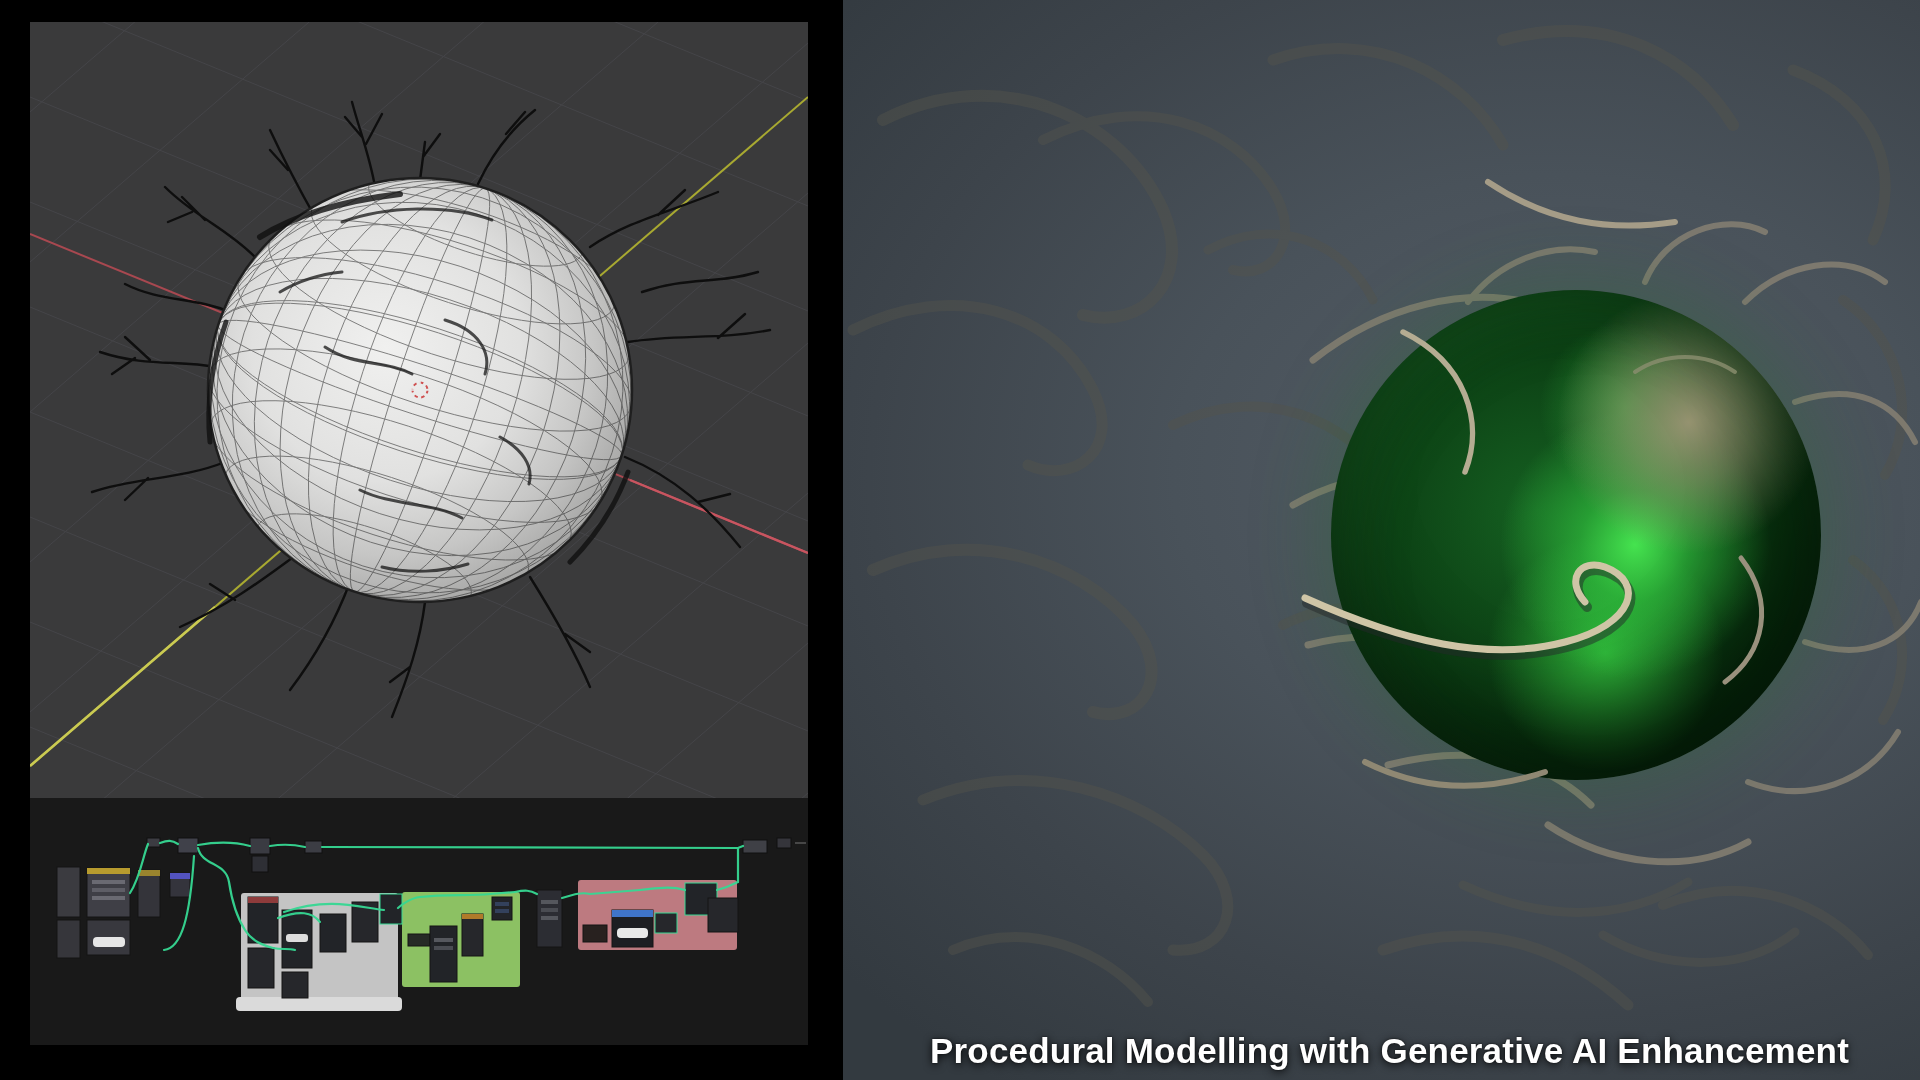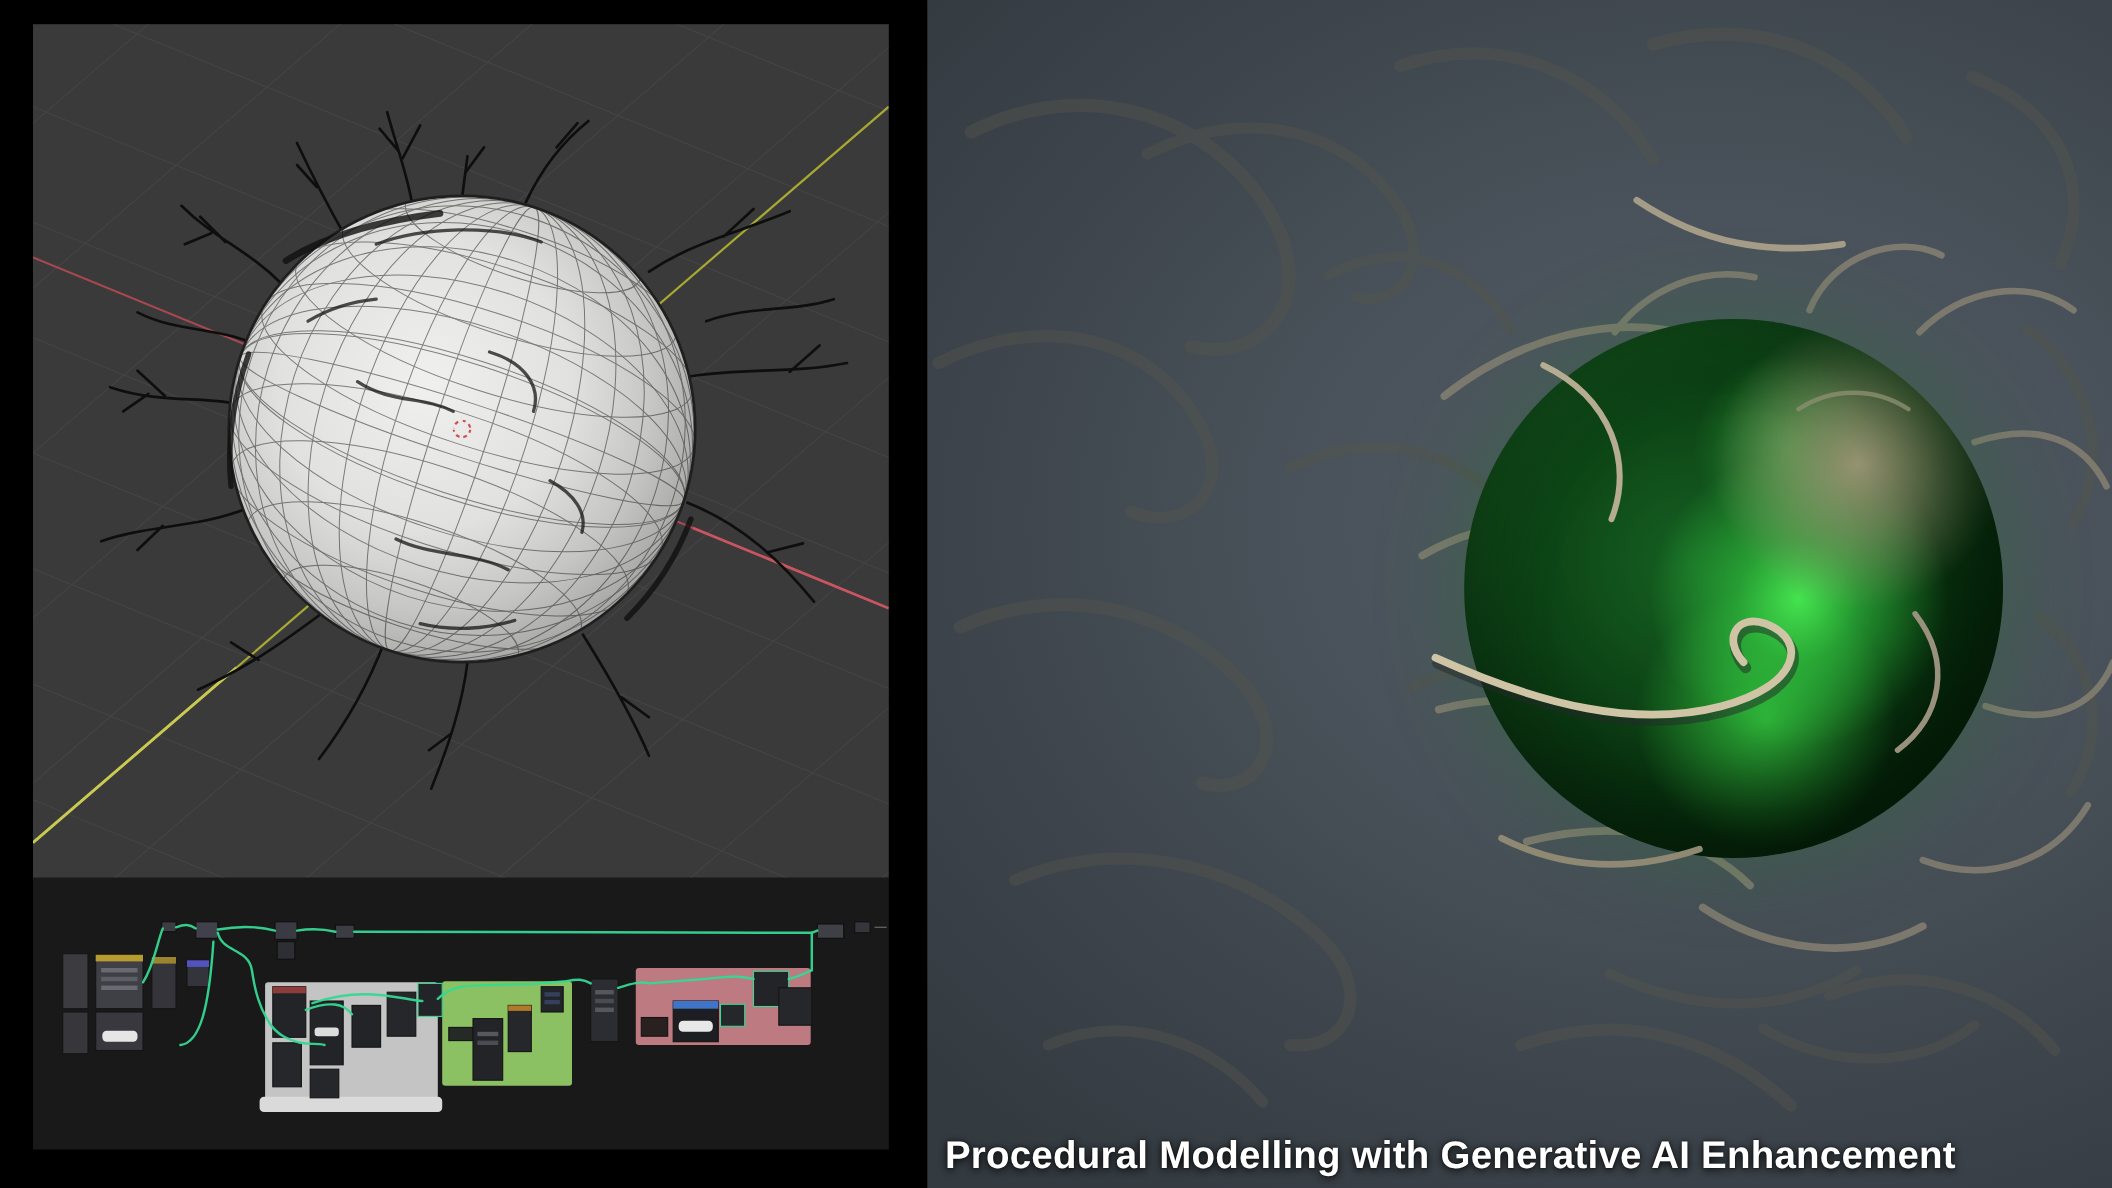--- a/index.html
+++ b/index.html
@@ -23,21 +23,21 @@
     background:
       radial-gradient(circle at 73% 27%, rgba(158,152,118,.95) 0%, rgba(158,152,118,.55) 12%, rgba(158,152,118,0) 26%),
       radial-gradient(circle at 62% 52%, rgba(72,235,82,.95) 0%, rgba(52,205,66,.6) 14%, rgba(40,170,55,0) 34%),
       radial-gradient(circle at 56% 74%, rgba(55,210,66,.8) 0%, rgba(45,180,58,0) 26%),
       radial-gradient(circle at 60% 24%, rgba(56,195,66,.55) 0%, rgba(50,180,60,0) 18%),
       radial-gradient(circle at 42% 45%, #156021 0%, #0c3f14 42%, #07300d 70%, #062609 100%);
     box-shadow: 0 0 70px 12px rgba(30,110,40,.28),
                 inset -25px -45px 90px rgba(0,0,0,.55),
                 inset 15px 20px 60px rgba(40,120,50,.25);
     filter: blur(.4px);}
-  .caption{position:absolute;left:0;right:0;bottom:10px;color:#fff;
+  .caption{position:absolute;left:0;right:0;bottom:10px;text-align:center;color:#fff;
            text-shadow:0 2px 8px rgba(0,0,0,.9),0 0 2px rgba(0,0,0,.8);padding-left:16px;}
   .caption .l1{font-size:35px;font-weight:bold;letter-spacing:.2px;line-height:1.05;}
   .caption .l2{font-size:28px;font-weight:bold;letter-spacing:.2px;line-height:1.1;}
 </style>
 </head>
 <body>
 
 <div class="stage">
 
   <section class="viewport3d">

